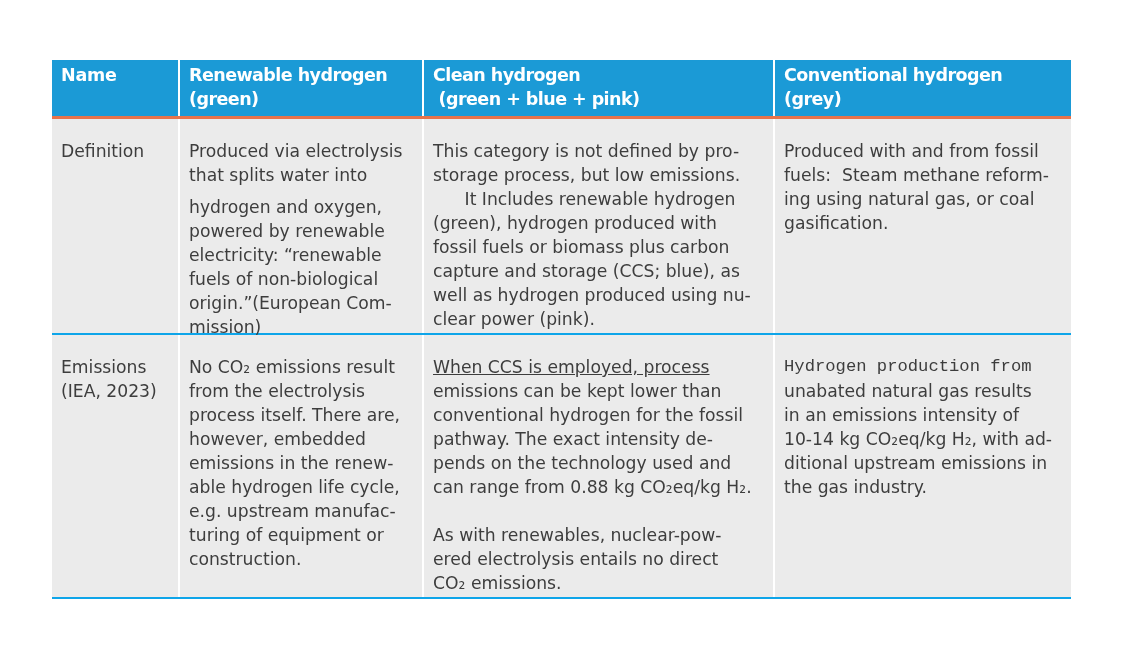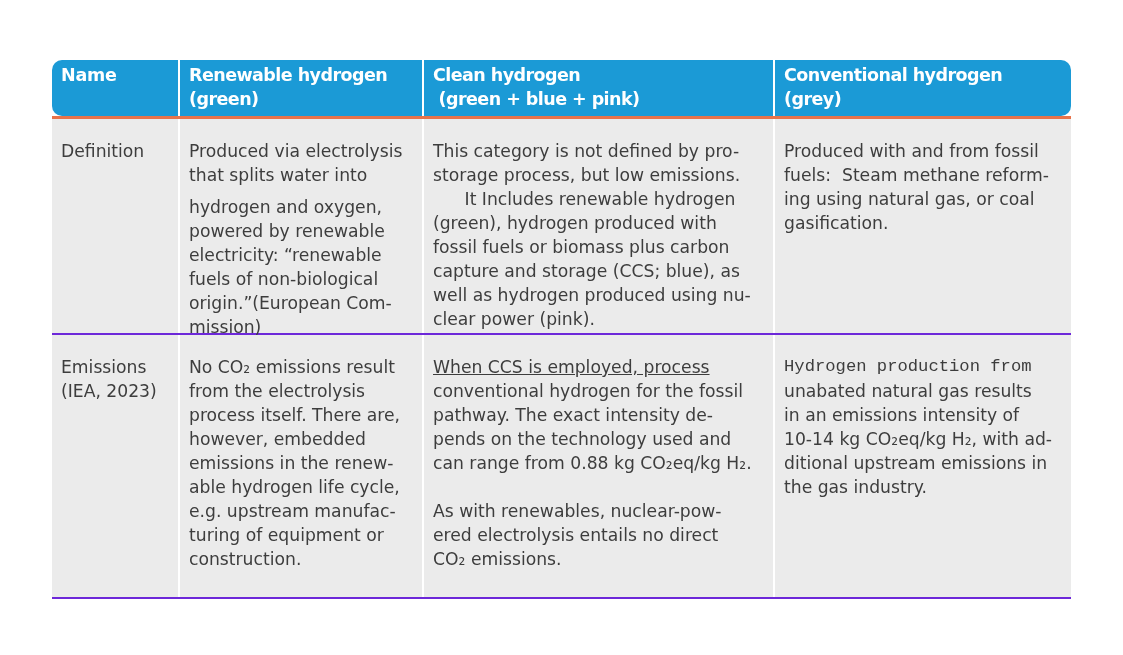--- a/index.html
+++ b/index.html
@@ -1,24 +1,24 @@
 <!DOCTYPE html>
 <html><head>
 <meta charset="utf-8">
 <style>
   html, body { margin:0; padding:0; background:#ffffff; }
   body { width:1123px; height:655px; position:relative; overflow:hidden;
          font-family:"DejaVu Sans", "Liberation Sans", sans-serif; }
   .table { position:absolute; left:52px; top:60px; width:1019px; }
-  .hdr { display:flex; background:#1b9ad6; height:56px;border-radius:10px; }
+  .hdr { display:flex; background:#1b9ad6; height:56px; }
   .hdr .cell { color:#ffffff; font-weight:bold; font-size:17.5px; line-height:24px;
                padding:3px 8px 0 9px; box-sizing:border-box; border-right:2px solid #ffffff; }
   .hdr .cell:last-child { border-right:none; }
   .rule { height:3px; background:#e8734a; }
-  .row { display:flex; background:#ebebeb; border-bottom:2px solid #6d28d9; }
+  .row { display:flex; background:#ebebeb; border-bottom:2px solid #0ea5e9; }
   .row .cell { color:#3d3d3d; font-size:17.2px; line-height:24px; padding:20px 6px 0 9px;
                box-sizing:border-box; border-right:2px solid #ffffff; }
   .row .cell:last-child { border-right:none; }
   .c0 { width:128px; } .c1 { width:244px; } .c2 { width:351px; } .c3 { width:261px; }
   .r1 { height:214px; } .r2 { height:262px; }
   .para + .para { margin-top:24px; }
   .cond { letter-spacing:-0.55px; }
   .hdr .c0 .lbl { letter-spacing:-0.2px; }
 </style>
 </head>
@@ -100,20 +100,21 @@
           <div style="white-space: pre;">emissions in the renew-</div>
           <div style="white-space: pre;">able hydrogen life cycle,</div>
           <div style="white-space: pre;">e.g. upstream manufac-</div>
           <div style="white-space: pre;">turing of equipment or</div>
           <div style="white-space: pre;">construction.</div>
         </div>
       </div>
     <div class="cell c2">
         <div class="para">
           <div style="white-space: pre; text-decoration: underline;">When CCS is employed, process</div>
+          <div style="white-space: pre;">emissions can be kept lower than</div>
           <div style="white-space: pre;">conventional hydrogen for the fossil</div>
           <div style="white-space: pre;">pathway. The exact intensity de-</div>
           <div style="white-space: pre;">pends on the technology used and</div>
           <div style="white-space: pre;">can range from 0.88 kg CO₂eq/kg H₂.</div>
         </div>
         <div class="para">
           <div style="white-space: pre;">As with renewables, nuclear-pow-</div>
           <div style="white-space: pre;">ered electrolysis entails no direct</div>
           <div style="white-space: pre;">CO₂ emissions.</div>
         </div>

